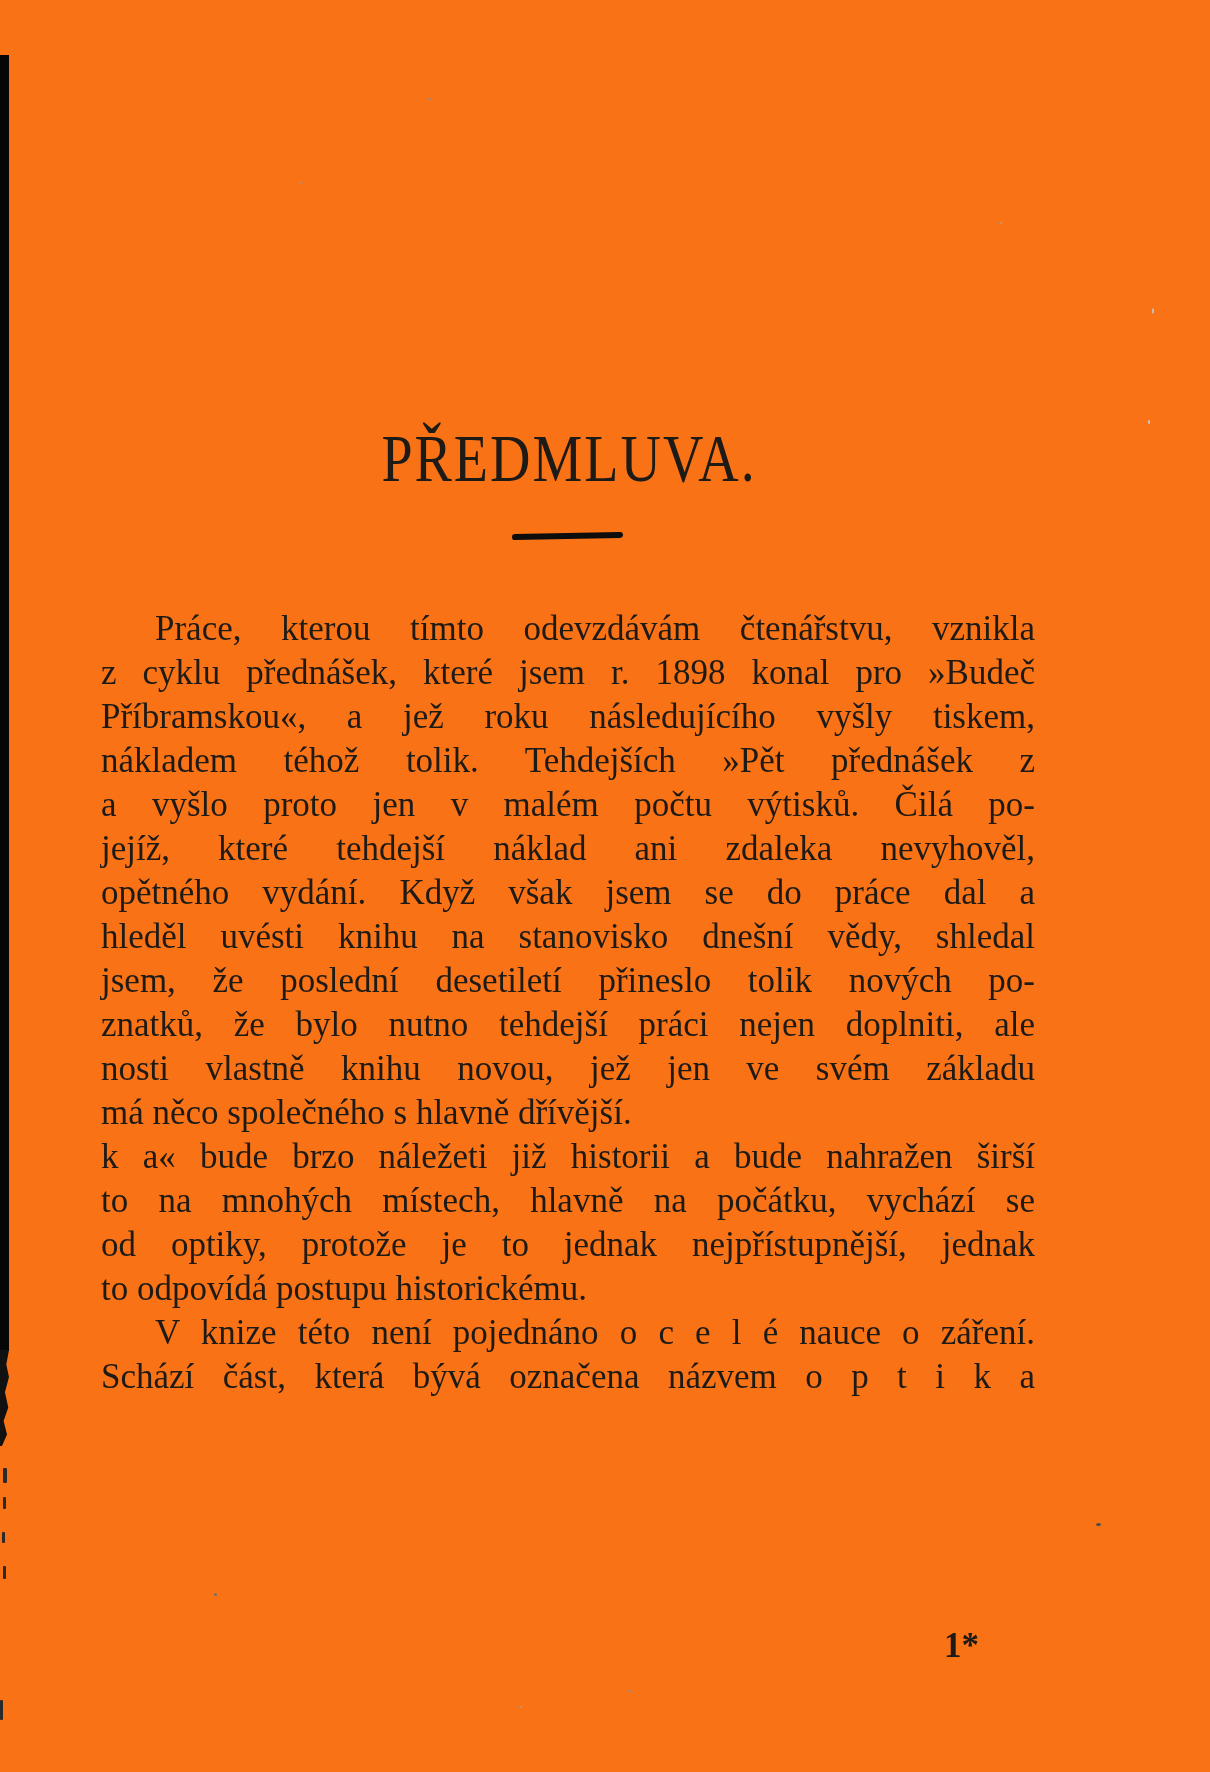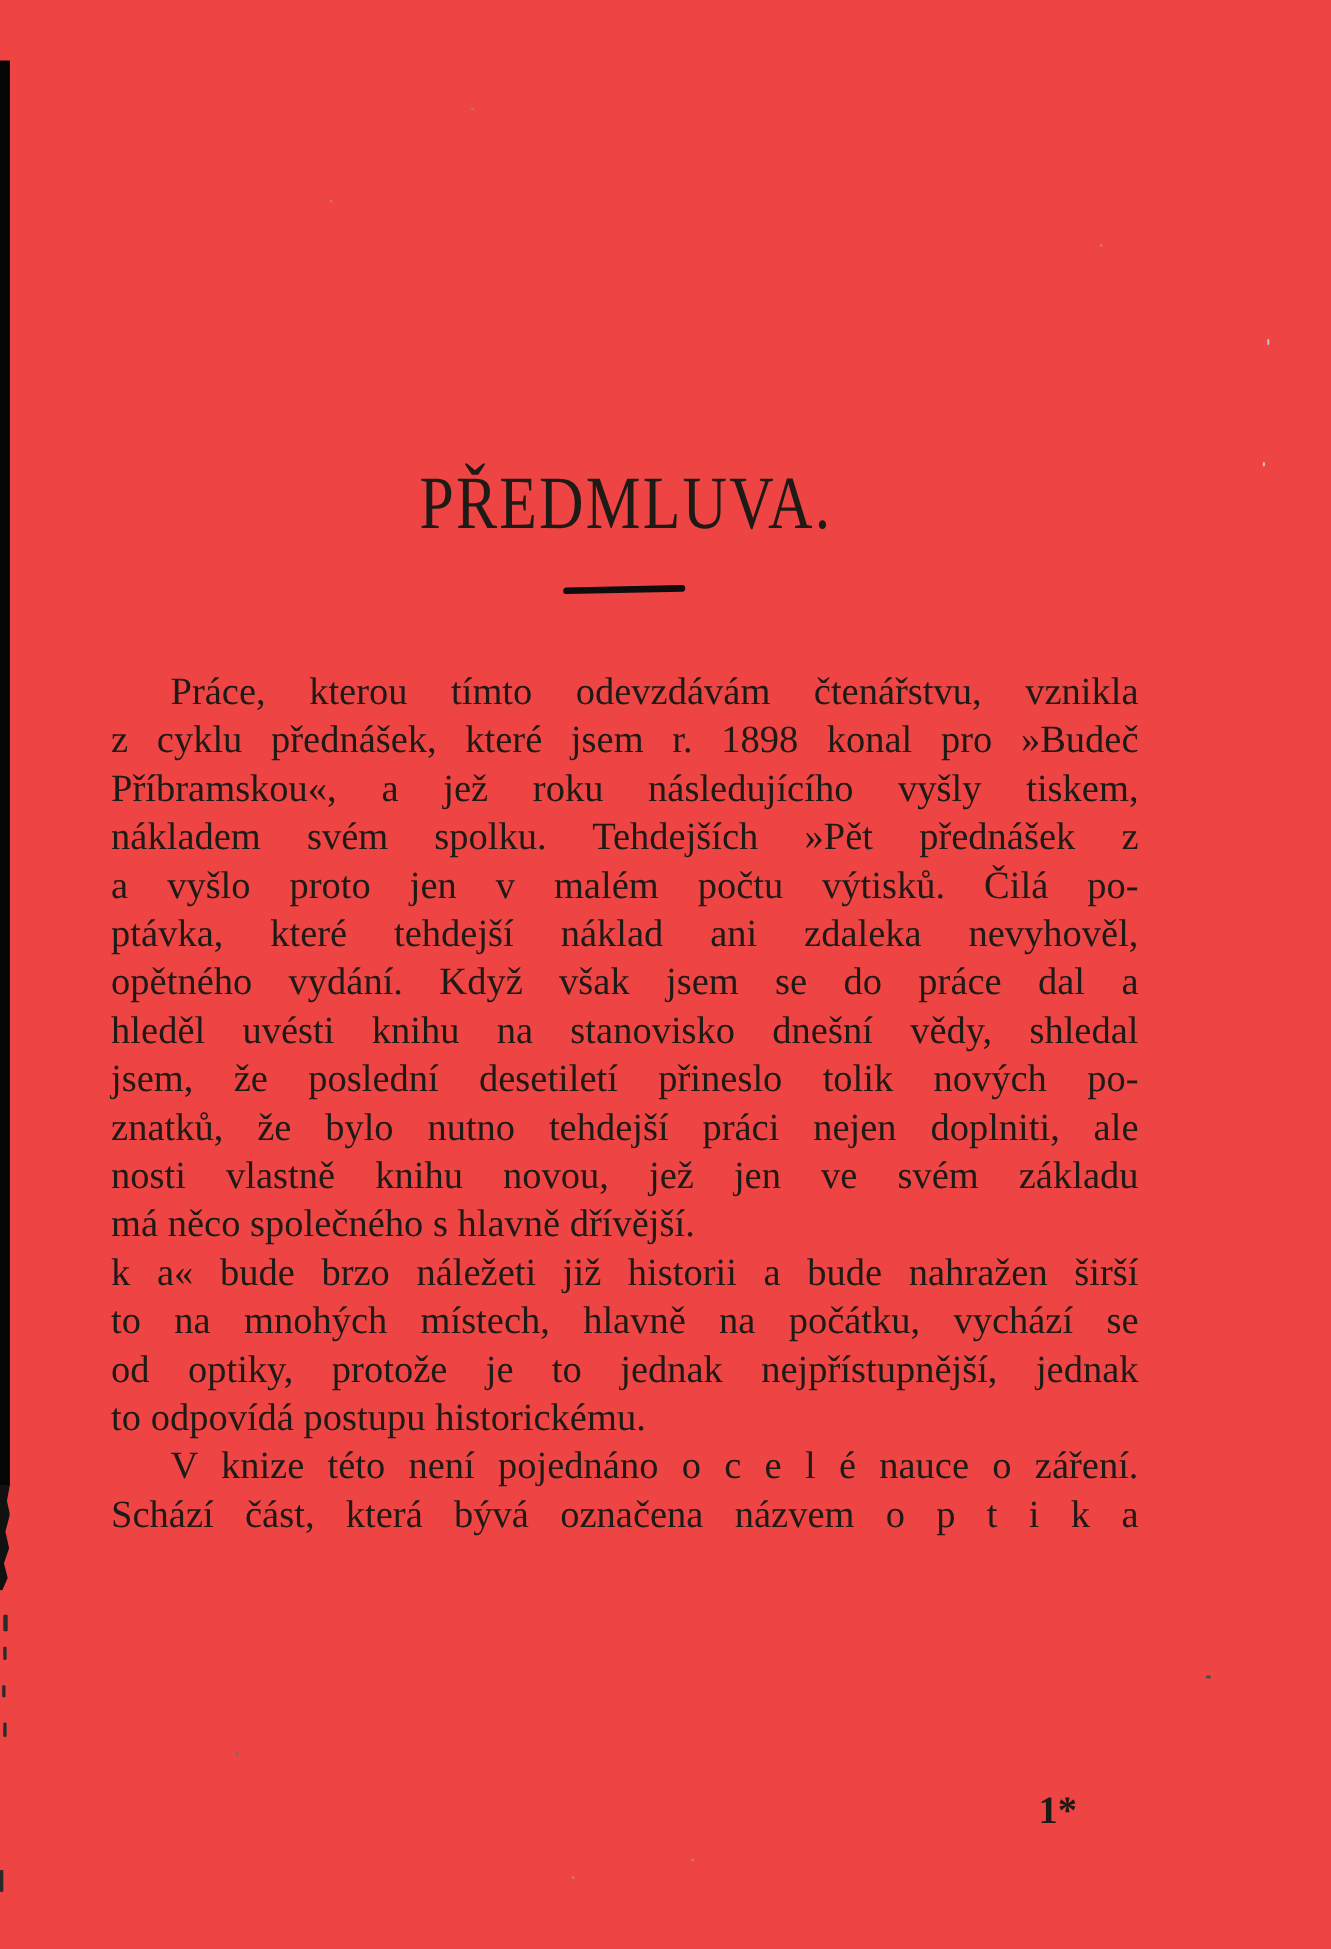--- a/index.html
+++ b/index.html
@@ -1,21 +1,21 @@
 <!DOCTYPE html>
 <html><head>
 <meta charset="utf-8">
 <style>
   html, body { margin: 0; padding: 0; background: #ffffff; }
 
   .page {
     position: relative;
     width: 1210px;
     height: 1772px;
-    background: #ef4444;
+    background: #f97316;
     overflow: hidden;
     font-family: "Liberation Serif", "DejaVu Serif", serif;
     color: #1e1a16;
   }
 
   
   .gutter {
     position: absolute;
     left: 0; top: 55px;
     width: 9px; height: 1296px;
@@ -115,23 +115,23 @@
 
   <h1 class="title"><span class="title-inner">PŘEDMLUVA.</span></h1>
 
   <div class="divider"></div>
 
   <div class="bodytext">
       <div class="para">
         <div class="line indent">Práce, kterou tímto odevzdávám čtenářstvu, vznikla</div>
         <div class="line">z cyklu přednášek, které jsem r. 1898 konal pro »Budeč</div>
         <div class="line">Příbramskou«, a jež roku následujícího vyšly tiskem,</div>
-        <div class="line">nákladem svém spolku. Tehdejších »Pět přednášek z</div>
+        <div class="line">nákladem téhož tolik. Tehdejších »Pět přednášek z</div>
         <div class="line">a vyšlo proto jen v malém počtu výtisků. Čilá po-</div>
-        <div class="line">ptávka, které tehdejší náklad ani zdaleka nevyhověl,</div>
+        <div class="line">jejíž, které tehdejší náklad ani zdaleka nevyhověl,</div>
         <div class="line">opětného vydání. Když však jsem se do práce dal a</div>
         <div class="line">hleděl uvésti knihu na stanovisko dnešní vědy, shledal</div>
         <div class="line">jsem, že poslední desetiletí přineslo tolik nových po-</div>
         <div class="line">znatků, že bylo nutno tehdejší práci nejen doplniti, ale</div>
         <div class="line">nosti vlastně knihu novou, jež jen ve svém základu</div>
         <div class="line last">má něco společného s hlavně dřívější.</div>
       </div>
       <div class="para">
         <div class="line">k a« bude brzo náležeti již historii a bude nahražen širší</div>
         <div class="line">to na mnohých místech, hlavně na počátku, vychází se</div>

